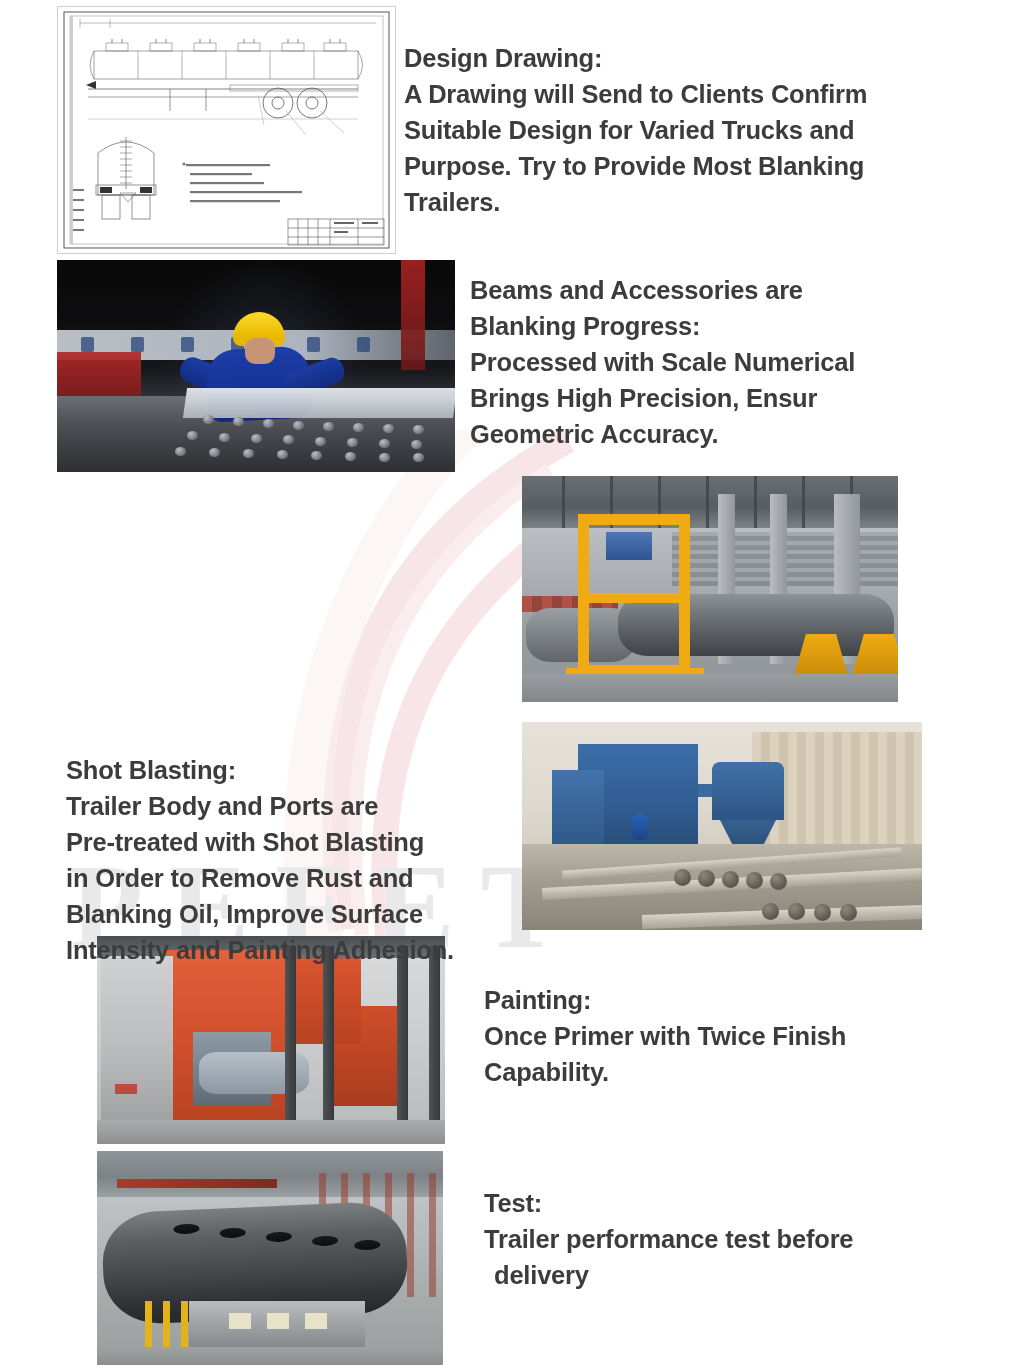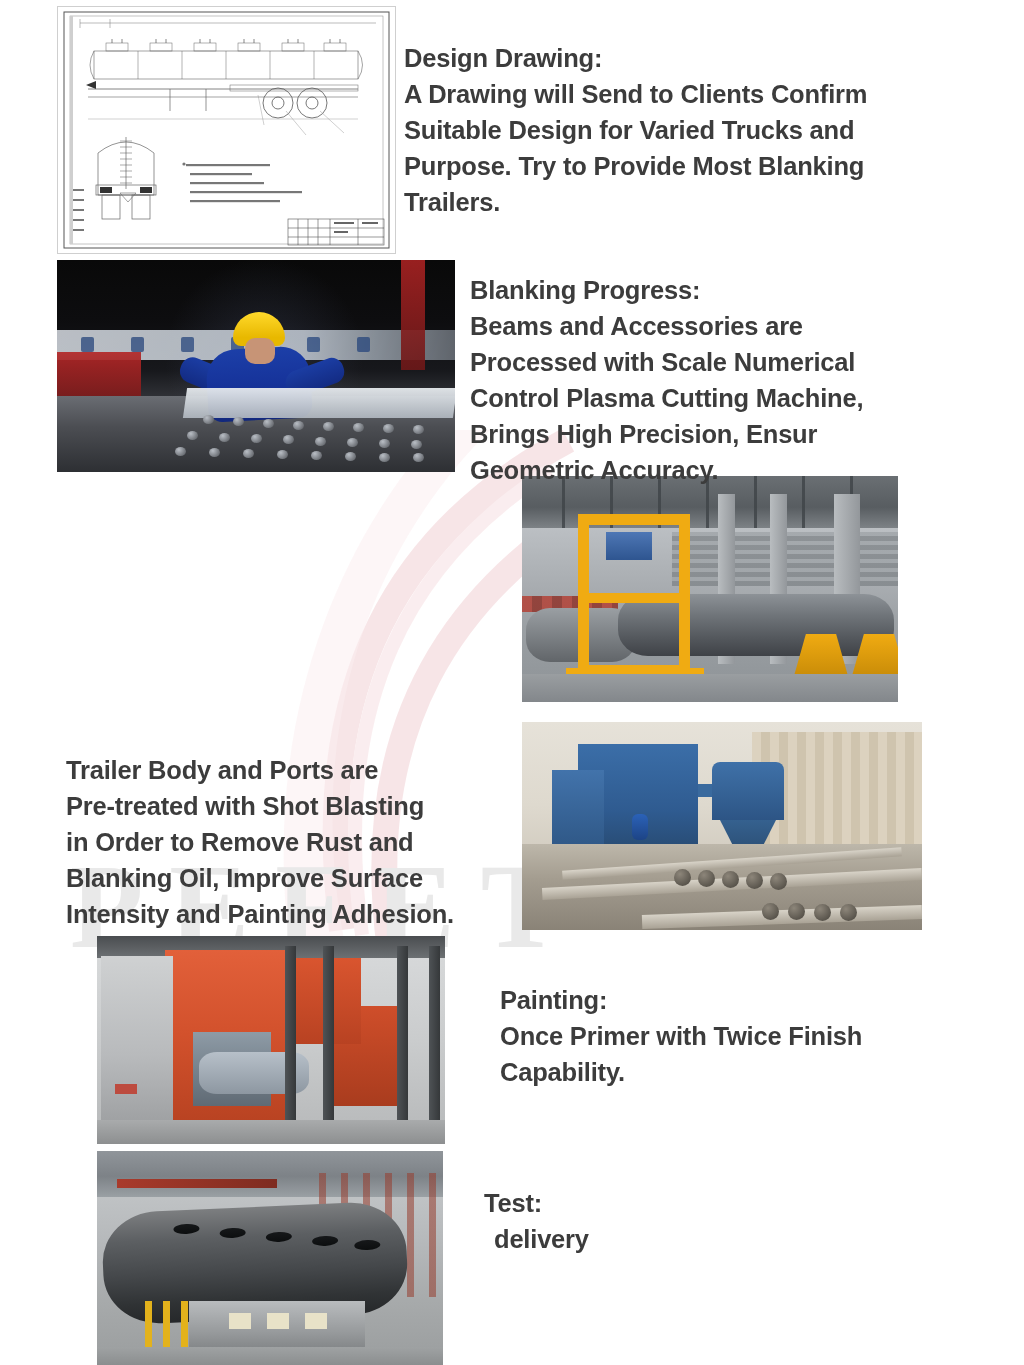--- a/index.html
+++ b/index.html
@@ -534,24 +534,23 @@
           <i style="left:220px;bottom:9px"></i>
         <i style="left:254px;bottom:8px"></i>
           <i style="left:288px;bottom:7px"></i>
         <i style="left:322px;bottom:6px"></i>
           <i style="left:356px;bottom:6px"></i>
       </div>
     </div>
   </div>
 
   <div class="txt" style="left:470px; top:272px;">
+    <span class="line">Beams and  Accessories  are</span>
     <span class="line">Blanking Progress:</span>
-    <span class="line">Beams and  Accessories  are</span>
     <span class="line">Processed with Scale Numerical</span>
-    <span class="line">Control Plasma Cutting Machine,</span>
     <span class="line">Brings  High  Precision,  Ensur</span>
     <span class="line">Geometric Accuracy.</span>
   </div>
 
   <div class="photo p-weld">
     <div class="inner">
       <div class="sky"></div>
       <div class="roof"></div>
       <div class="truss" style="left:40px"></div>
         <div class="truss" style="left:88px"></div>
@@ -596,20 +595,21 @@
       <div class="hole" style="left:224px;bottom:41px"></div>
       <div class="hole" style="left:248px;bottom:40px"></div>
       <div class="hole" style="left:240px;bottom:10px"></div>
       <div class="hole" style="left:266px;bottom:10px"></div>
       <div class="hole" style="left:292px;bottom:9px"></div>
       <div class="hole" style="left:318px;bottom:9px"></div>
     </div>
   </div>
 
   <div class="txt" style="left:66px; top:752px;">
+    <span class="line">Shot Blasting:</span>
     <span class="line">Trailer Body and Ports are</span>
     <span class="line">Pre-treated with Shot Blasting</span>
     <span class="line">in Order to Remove Rust and</span>
     <span class="line">Blanking Oil, Improve Surface</span>
     <span class="line">Intensity and Painting Adhesion.</span>
   </div>
 
   <div class="photo p-paint">
     <div class="inner">
       <div class="bg"></div>
@@ -622,21 +622,21 @@
       <div class="tank"></div>
       <div class="sign"></div>
       <div class="post" style="left:188px"></div>
       <div class="post" style="left:226px"></div>
       <div class="post" style="left:300px"></div>
       <div class="post" style="left:332px"></div>
       <div class="floor"></div>
     </div>
   </div>
 
-  <div class="txt" style="left:500px; top:982px;">
+  <div class="txt" style="left:484px; top:982px;">
     <span class="line">Painting:</span>
     <span class="line">Once Primer with Twice Finish</span>
     <span class="line">Capability.</span>
   </div>
 
   <div class="photo p-test">
     <div class="inner">
       <div class="bg"></div>
       <div class="roof"></div>
       <div class="redbeam"></div>
@@ -653,16 +653,17 @@
         <div class="lbl" style="left:40px"></div>
         <div class="lbl" style="left:78px"></div>
         <div class="lbl" style="left:116px"></div>
       </div>
       <div class="floor"></div>
     </div>
   </div>
 
   <div class="txt" style="left:484px; top:1185px;">
     <span class="line">Test:</span>
+    <span class="line">Trailer performance test before</span>
     <span class="line" style="padding-left:10px">delivery</span>
   </div>
 
 </div>
 
 </body></html>

